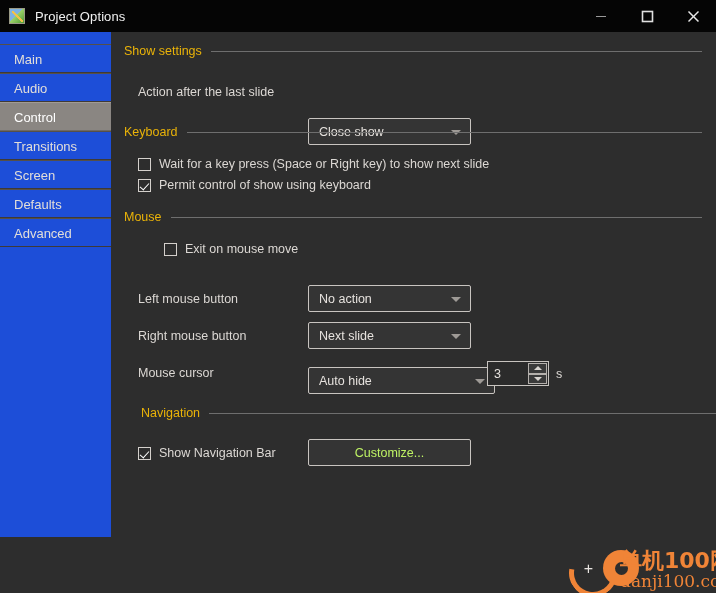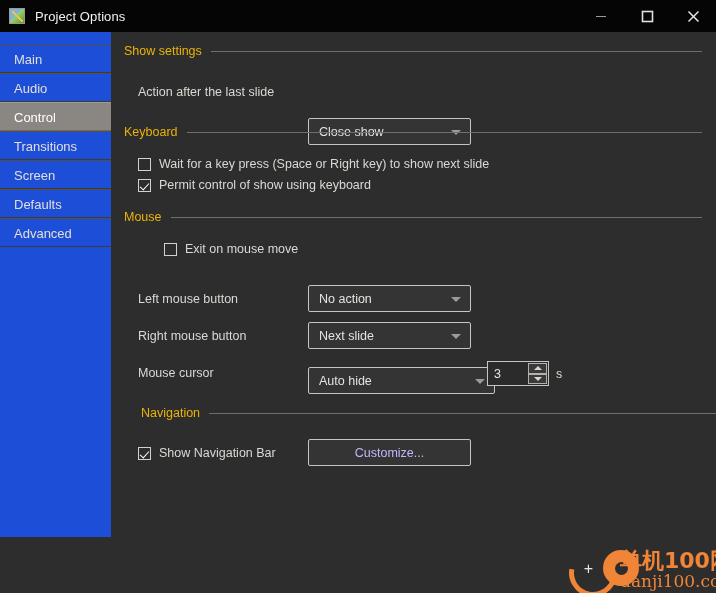--- a/index.html
+++ b/index.html
@@ -227,21 +227,21 @@
     color: #dcd8d4;
     font-size: 12.5px;
   }
 
   
   .pushbtn {
     position: absolute;
     border: 1px solid #c8c4c0;
     background: #343434;
     box-sizing: border-box;
-    color: #c4b5fd;
+    color: #bef264;
     font-size: 12.5px;
     display: flex;
     align-items: center;
     justify-content: center;
     border-radius: 2px;
   }
 
   
   #footer {
     position: absolute;

